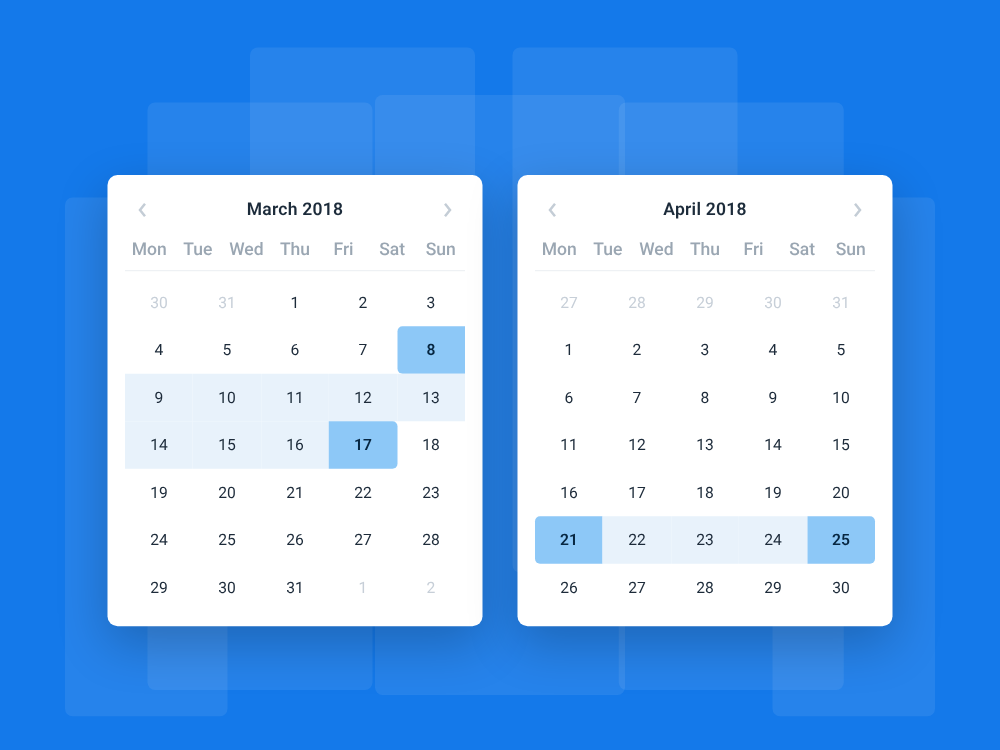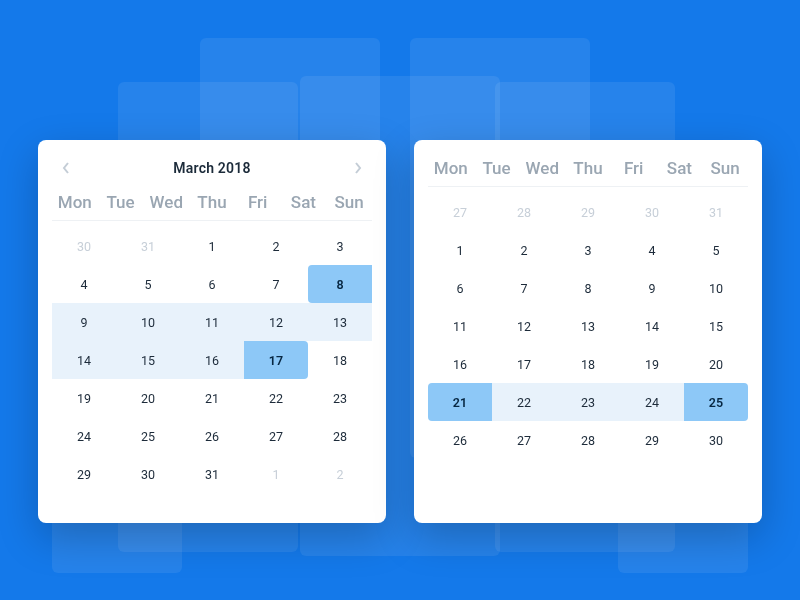--- a/index.html
+++ b/index.html
@@ -17,25 +17,25 @@
   }
   .panels {
     position: absolute;
     top: 140px;
     left: 0; right: 0;
     display: flex;
     justify-content: center;
     gap: 28px;
   }
   .calendar {
-    width: 348px;
+    width: 300px;
     background: #fff;
     border-radius: 8px;
     box-shadow: 0 14px 40px rgba(0,0,0,0.22);
-    padding: 18px 14px 30px 14px;
+    padding: 18px 14px 12px 14px;
   }
   .cal-header {
     display: flex;
     align-items: center;
     justify-content: space-between;
     padding: 0 4px 14px 4px;
   }
   .nav-btn {
     width: 20px; height: 20px;
     display: flex; align-items: center; justify-content: center;
@@ -50,21 +50,21 @@
     letter-spacing: 0.2px;
   }
   .weekdays {
     display: grid;
     grid-template-columns: repeat(7, 1fr);
     padding-bottom: 8px;
     border-bottom: 1px solid #eef1f4;
   }
   .weekday {
     text-align: center;
-    font-size: 17px;
+    font-size: 14px;
     color: #9aa6b2;
     font-weight: 500;
   }
   .grid {
     display: grid;
     grid-template-columns: repeat(5, 1fr);
     grid-auto-rows: 38px;
     padding-top: 6px;
   }
   .day {
@@ -161,20 +161,37 @@
         <div class="day">28</div>
         <div class="day">29</div>
         <div class="day">30</div>
         <div class="day">31</div>
         <div class="day other">1</div>
         <div class="day other">2</div>
       </div>
   </div>
 
   <div class="calendar">
+    <div class="cal-header">
+      <div class="nav-btn">
+        <span>
+          <svg viewBox="0 0 8 12">
+              <polyline points="6,1 2,6 6,11"></polyline>
+            </svg>
+        </span>
+      </div>
+      <div class="month-title">April 2018</div>
+      <div class="nav-btn">
+        <span>
+          <svg viewBox="0 0 8 12">
+              <polyline points="2,1 6,6 2,11"></polyline>
+            </svg>
+        </span>
+      </div>
+    </div>
     <div class="weekdays">
         <div class="weekday">Mon</div>
         <div class="weekday">Tue</div>
         <div class="weekday">Wed</div>
         <div class="weekday">Thu</div>
         <div class="weekday">Fri</div>
         <div class="weekday">Sat</div>
         <div class="weekday">Sun</div>
       </div>
     <div class="grid">

